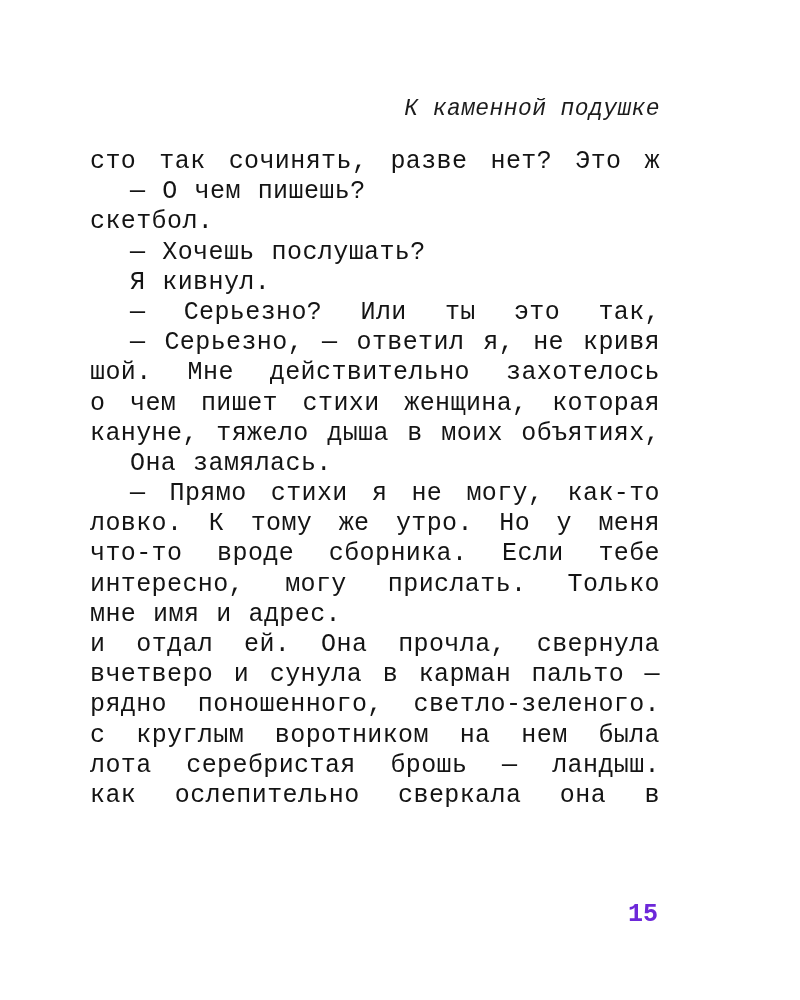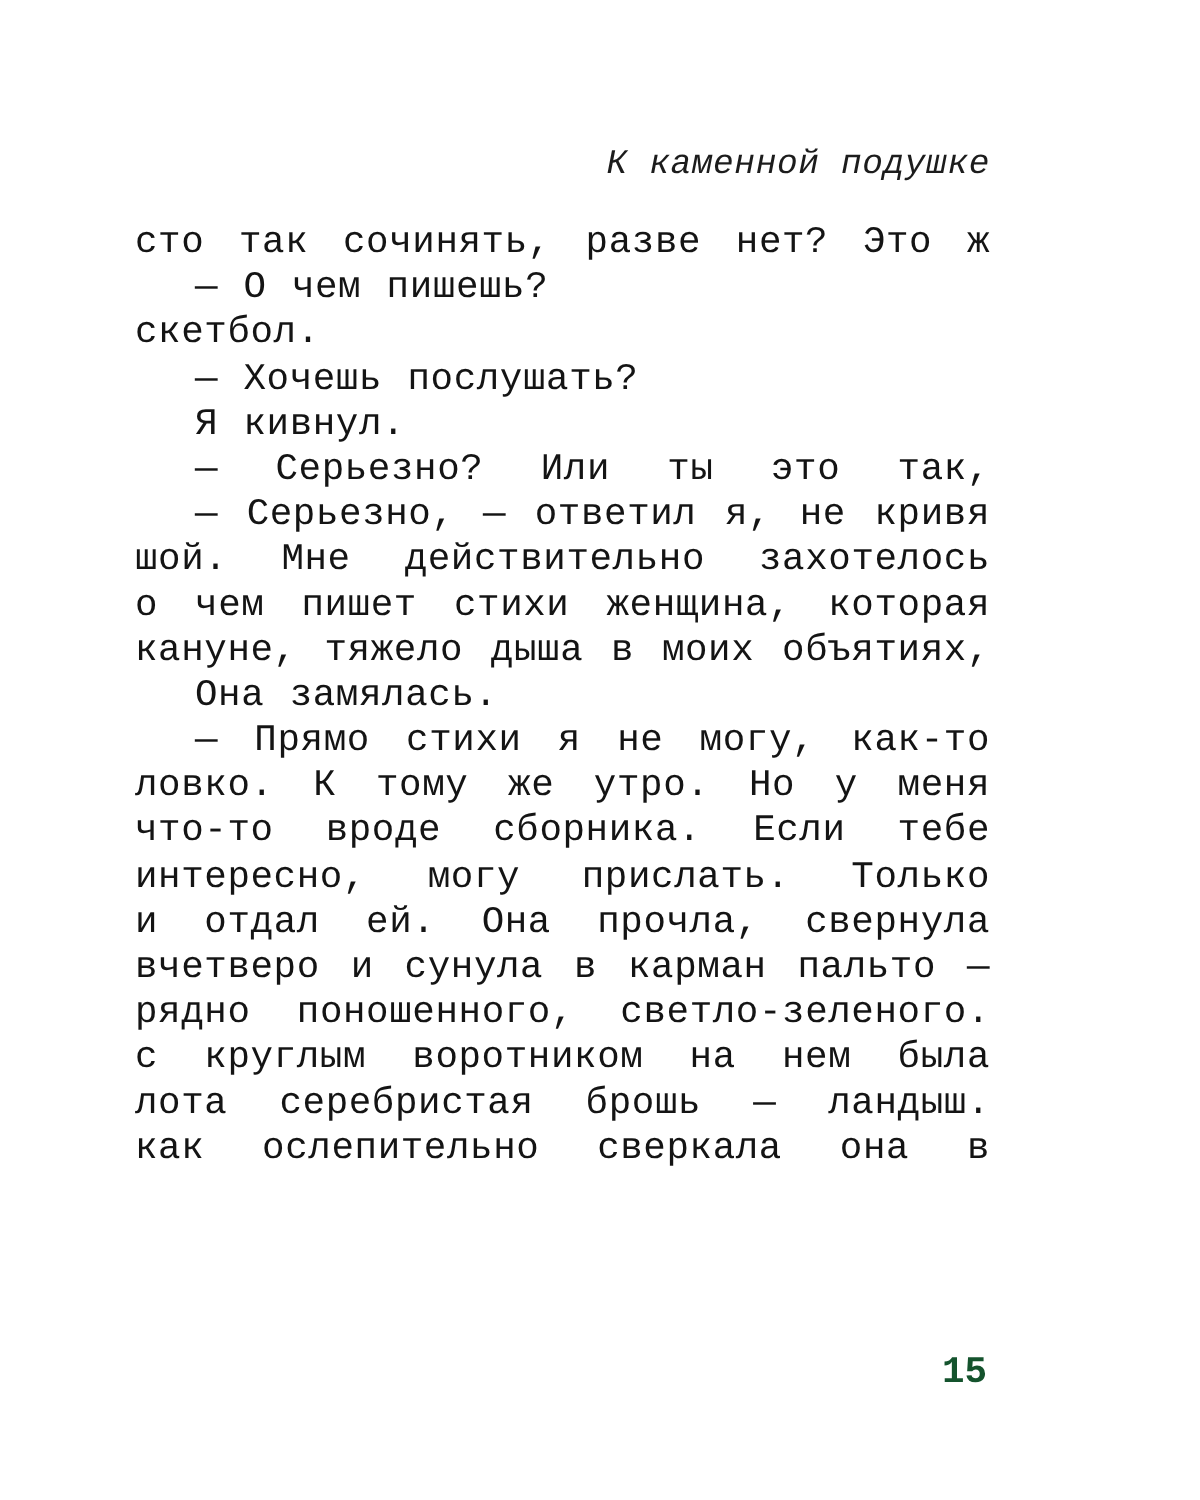--- a/index.html
+++ b/index.html
@@ -55,21 +55,21 @@
   }
   .folio {
     position: absolute;
     top: 881px;
     left: 90px;
     width: 568px;
     text-align: right;
     font-weight: bold;
     font-size: 25px;
     line-height: 26px;
-    color: #14532d;
+    color: #6d28d9;
   }
 </style>
 </head>
 <body>
 
 <div class="page">
   <header class="running-head">
     <span>К каменной подушке</span>
   </header>
 
@@ -82,20 +82,21 @@
       <div class="text-line indent just">— Серьезно? Или ты это так, разговор</div>
       <div class="text-line indent just">— Серьезно, — ответил я, не кривя ду-</div>
       <div class="text-line just">шой. Мне действительно захотелось узнать,</div>
       <div class="text-line just">о чем пишет стихи женщина, которая на-</div>
       <div class="text-line just">кануне, тяжело дыша в моих объятиях, вы-</div>
       <div class="text-line indent">Она замялась.</div>
       <div class="text-line indent just">— Прямо стихи я не могу, как-то не-</div>
       <div class="text-line just">ловко. К тому же утро. Но у меня кривя</div>
       <div class="text-line just">что-то вроде сборника. Если тебе правда</div>
       <div class="text-line just">интересно, могу прислать. Только запиши</div>
+      <div class="text-line">мне имя и адрес.</div>
       <div class="text-line just">и отдал ей. Она прочла, свернула бумажку</div>
       <div class="text-line just">вчетверо и сунула в карман пальто — из-</div>
       <div class="text-line just">рядно поношенного, светло-зеленого. Рядом</div>
       <div class="text-line just">с круглым воротником на нем была прико-</div>
       <div class="text-line just">лота серебристая брошь — ландыш. Помню,</div>
       <div class="text-line just">как ослепительно сверкала она в лучах сол-</div>
     </main>
 
   <footer class="folio">15</footer>
 </div>

